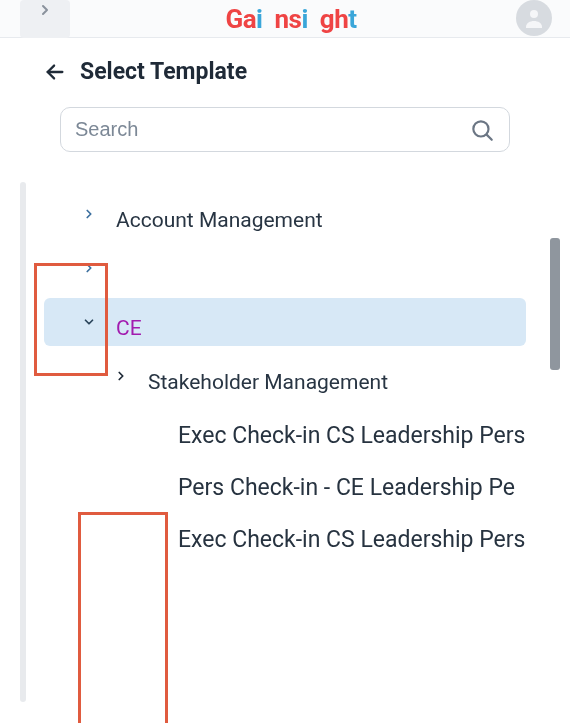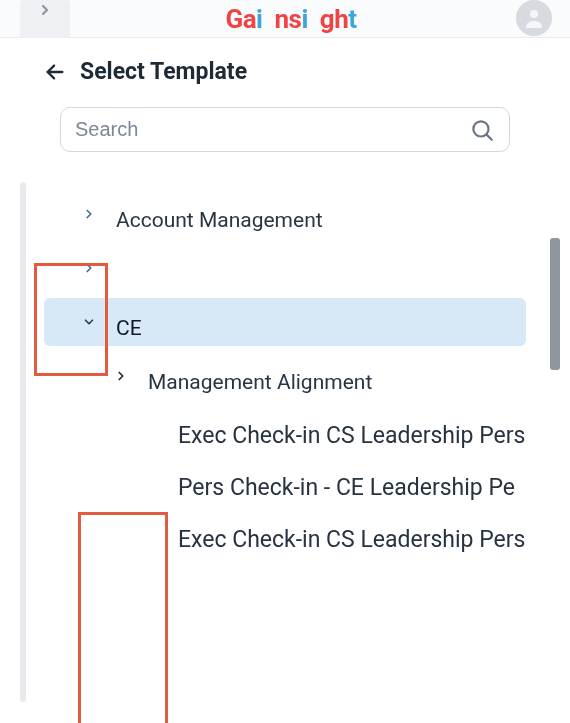--- a/index.html
+++ b/index.html
@@ -101,21 +101,21 @@
   }
   .tree-row.level-0 { margin: 6px 26px; }
   .tree-row.level-1 { margin: 2px 28px; padding-left: 66px; }
   .tree-row.leaf { padding-left: 160px; font-size: 23px; color: #273340; height: 46px; margin: 6px 0; white-space: nowrap; overflow: hidden; }
 
   .tree-row .chev {
     width: 18px; height: 18px; margin-right: 18px; flex: 0 0 18px;
     display:flex; align-items:center; justify-content:center;
   }
   .tree-row.expanded { background: #d7e8f6; }
-  .tree-row.expanded .label { color: #0f172a; }
+  .tree-row.expanded .label { color: #a21caf; }
 
   
   .annot {
     position: absolute;
     border: 3px solid #e05b3f;
     pointer-events: none;
   }
   .annot.a1 { left: 34px; top: 225px; width: 74px; height: 113px; }
   .annot.a2 { left: 78px;  top: 474px; width: 90px; height: 224px; }
 
@@ -214,21 +214,21 @@
       </span>
       <span class="label">CE</span>
     </div>
 
     <div class="tree-row level-1">
       <span class="chev">
         <svg width="14" height="14" viewBox="0 0 24 24" fill="none" stroke="#1f2a37" stroke-width="3" stroke-linecap="round" stroke-linejoin="round">
             <polyline points="9 18 15 12 9 6"></polyline>
           </svg>
       </span>
-      <span class="label">Management Alignment</span>
+      <span class="label">Stakeholder Management</span>
     </div>
 
     <div class="tree-row leaf">
       <span class="label">Exec Check-in CS Leadership Pers</span>
     </div>
     <div class="tree-row leaf">
       <span class="label">Pers Check-in - CE Leadership Pe</span>
     </div>
     <div class="tree-row leaf">
       <span class="label">Exec Check-in CS Leadership Pers</span>

